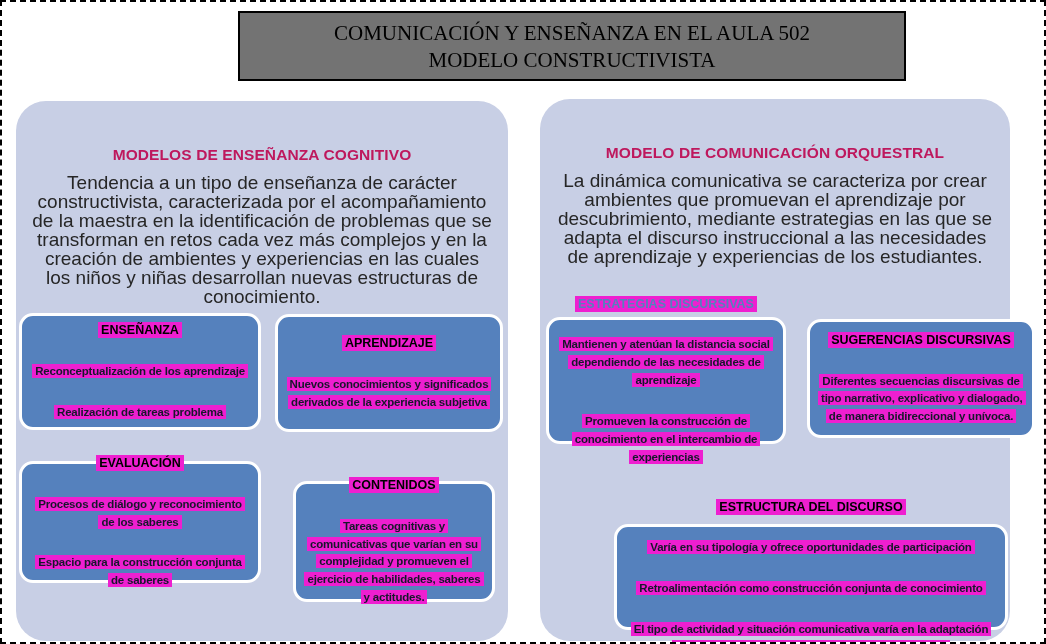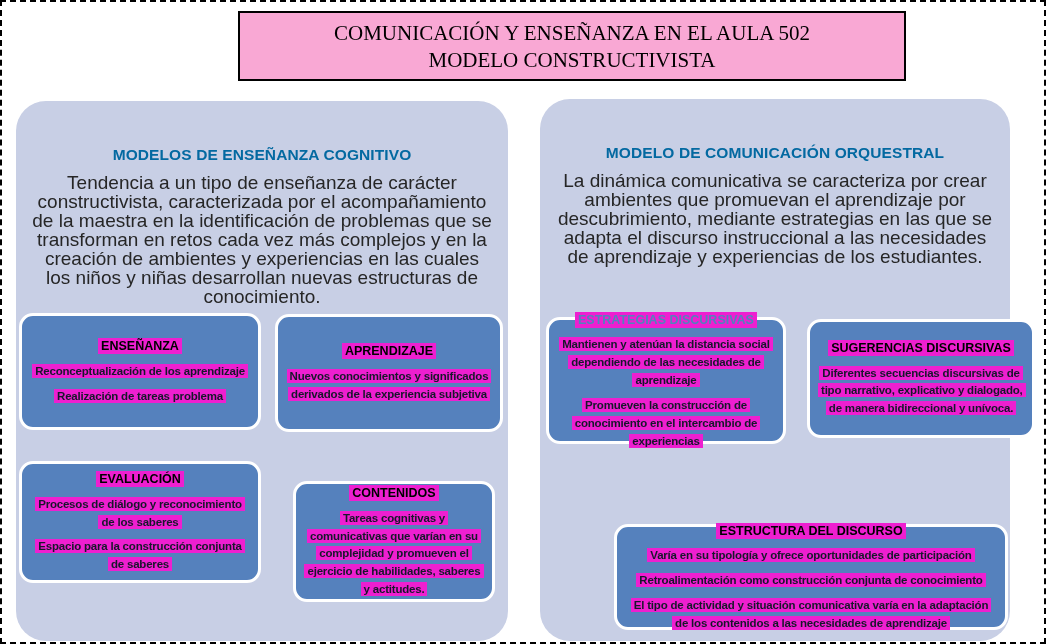--- a/index.html
+++ b/index.html
@@ -3,41 +3,41 @@
 <meta charset="utf-8">
 <style>
   html,body{margin:0;padding:0;background:#fff;}
   .frame{
     position:relative;width:1046px;height:644px;background:#fff;
     border:2px dashed #000;box-sizing:border-box;overflow:hidden;
     font-family:"Liberation Sans",sans-serif;
   }
   .title-box{
     position:absolute;left:236px;top:9px;width:668px;height:70px;
-    background:#f9a8d4;border:2px solid #000;box-sizing:border-box;
+    background:#737373;border:2px solid #000;box-sizing:border-box;
     display:flex;flex-direction:column;align-items:center;justify-content:flex-start;
     padding-top:7px;text-align:center;
     font-family:"Liberation Serif",serif;font-size:21px;color:#000;line-height:1.3;
   }
   .panel{
     position:absolute;background:#c8cfe5;border-radius:30px;box-sizing:border-box;
   }
   .panel-left{left:14px;top:99px;width:492px;height:540px;}
   .panel-right{left:538px;top:97px;width:470px;height:542px;}
   .panel-heading{
-    padding-top:45px;text-align:center;font-weight:bold;font-size:15.5px;color:#0369a1;
+    padding-top:45px;text-align:center;font-weight:bold;font-size:15.5px;color:#be185d;
     letter-spacing:0.1px;
   }
   .panel-desc{
     margin:9px 15px 0;text-align:center;font-size:19px;line-height:19px;color:#262626;
   }
   .bluebox{
     position:absolute;background:#5581bd;border:3px solid #fff;border-radius:14px;
     box-sizing:border-box;display:flex;flex-direction:column;align-items:center;
-    justify-content:center;text-align:center;padding:6px 8px;gap:7px;
+    justify-content:center;text-align:center;padding:6px 8px;gap:23px;
   }
   .hl{
     background:#ee1fd0;padding:1px 3px;
     box-decoration-break:clone;-webkit-box-decoration-break:clone;
   }
   .bbox-title{font-size:12.5px;font-weight:bold;line-height:1.5;}
   .bbox-title .hl{color:#000000;}
   .title-blue .bbox-title .hl{color:#5581bd;}
   .bbox-item{
     font-size:11.5px;font-weight:bold;line-height:1.55;color:#17172b;

